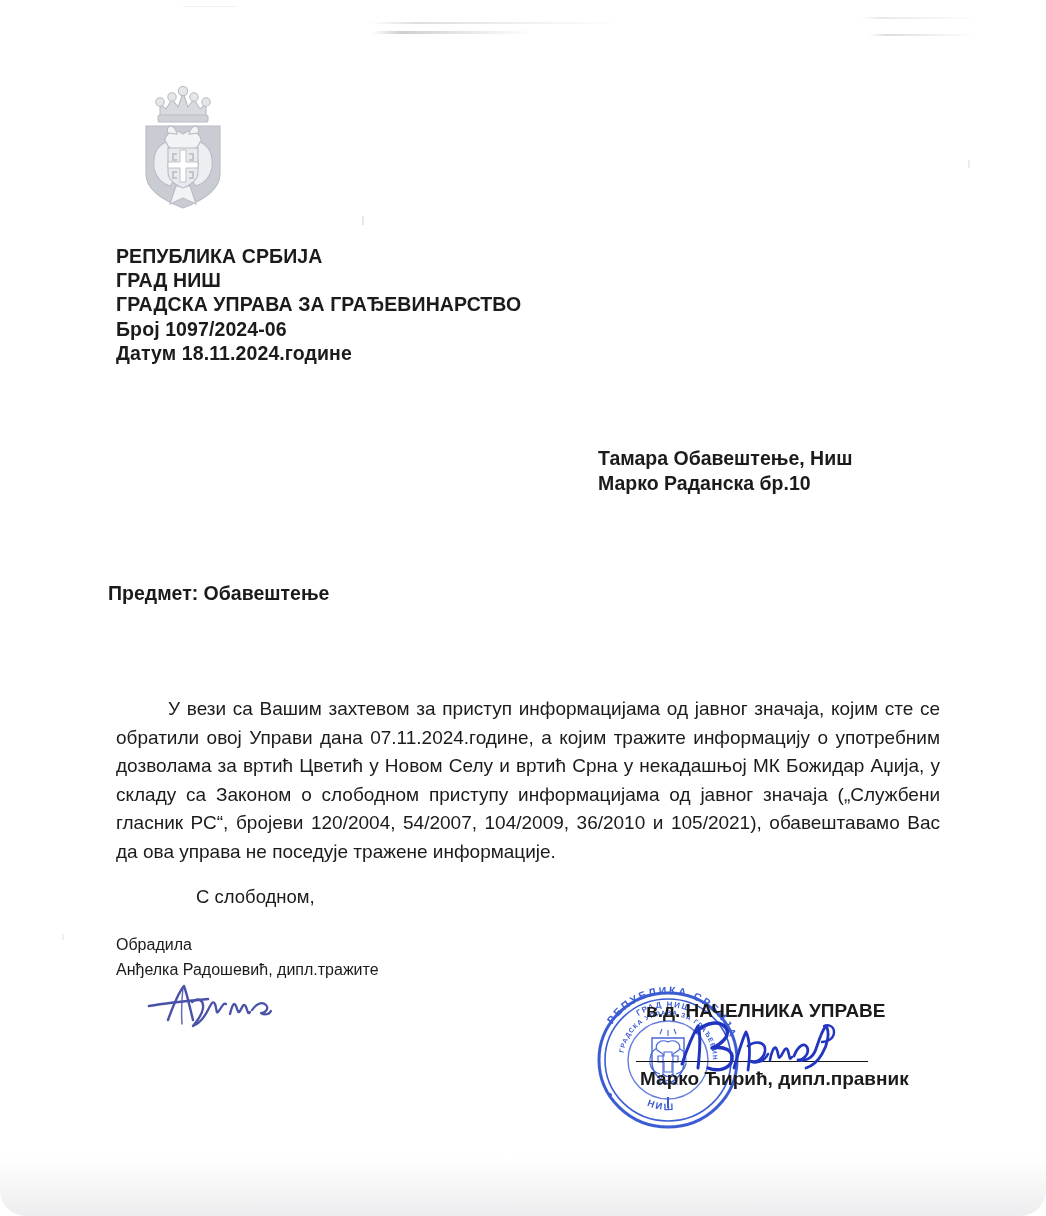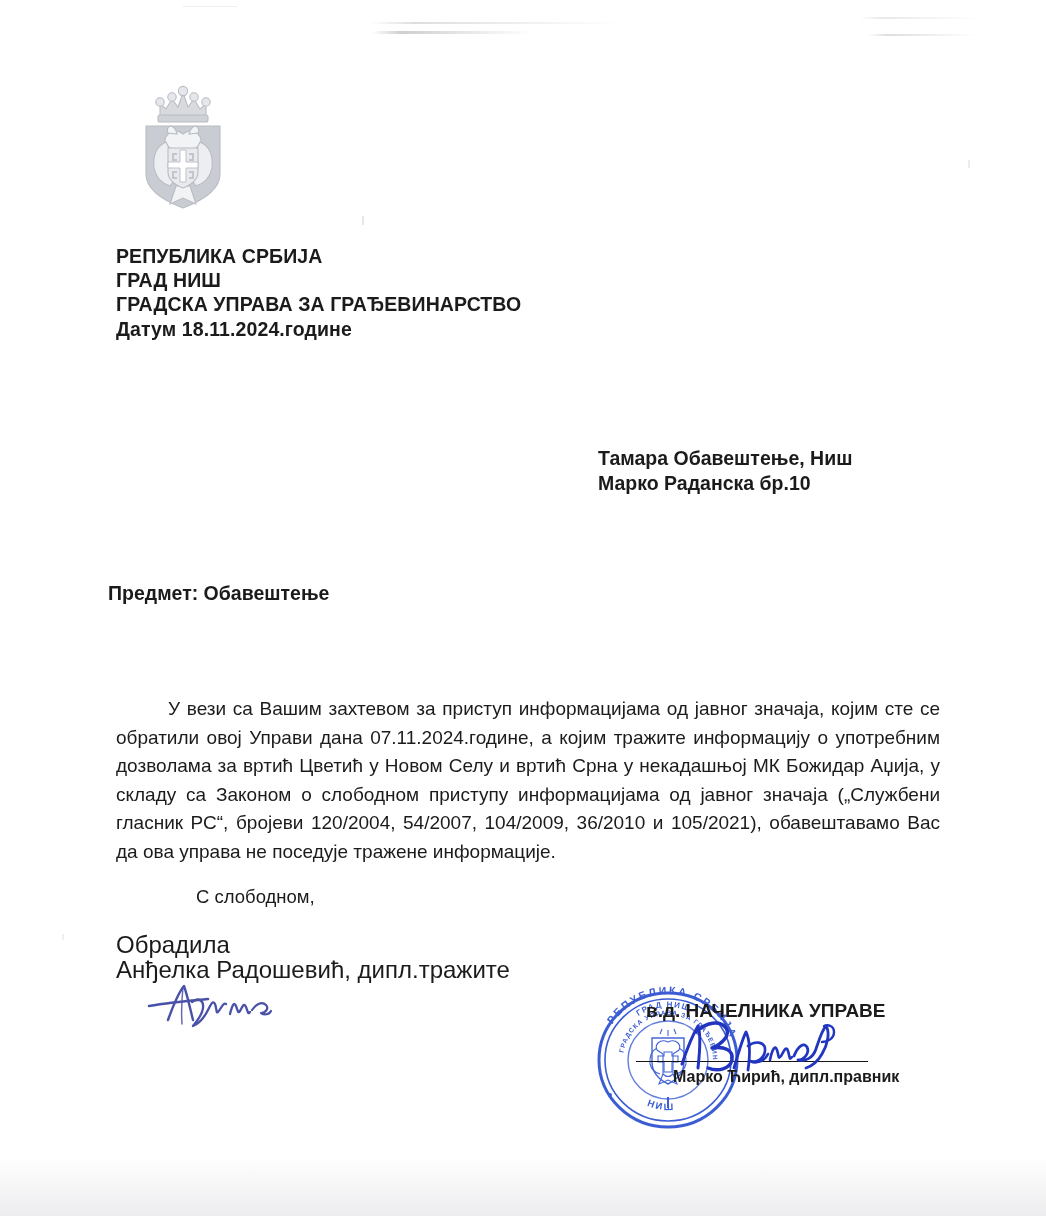--- a/index.html
+++ b/index.html
@@ -10,20 +10,21 @@
   body {
     font-family: "Liberation Sans", sans-serif;
     color: #1b1b1b;
   }
   #page {
     position: relative;
     width: 1046px;
     height: 1216px;
     background: #ffffff;
     overflow: hidden;
+    border-radius: 26px;
   }
 
   
   .scan-smudge {
     position: absolute;
     background: linear-gradient(90deg, rgba(120,120,125,0) 0%, rgba(120,120,125,.55) 18%, rgba(120,120,125,.30) 55%, rgba(120,120,125,0) 100%);
     pointer-events: none;
   }
   .scan-dust {
     position: absolute;
@@ -101,21 +102,21 @@
     top: 886px;
     font-size: 18.5px;
     white-space: nowrap;
   }
 
   
   .preparer {
     position: absolute;
     left: 116px;
     top: 932px;
-    font-size: 24px;
+    font-size: 16px;
     line-height: 25px;
     white-space: nowrap;
   }
   .sig-left {
     position: absolute;
     left: 146px;
     top: 980px;
     width: 150px;
     height: 48px;
   }
@@ -137,24 +138,23 @@
     width: 232px;
     height: 0;
     border-top: 1.6px solid #141414;
     z-index: 4;
   }
   .official-name {
     position: absolute;
     left: 640px;
     top: 1068px;
     font-weight: bold;
-    font-size: 16px;
+    font-size: 19px;
     white-space: nowrap;
     z-index: 4;
-    margin-left: 33px;
   }
   .sig-right {
     position: absolute;
     left: 676px;
     top: 1016px;
     width: 180px;
     height: 62px;
     z-index: 5;
   }
 
@@ -215,20 +215,21 @@
         <path d="M47 52 Q45 44 40 44 Q36 46 38 51 Z" fill="#f2f3f5"></path>
         <path d="M59 52 Q61 44 66 44 Q70 46 68 51 Z" fill="#f2f3f5"></path>
       </g>
     </svg>
   </div>
 
   <div class="letterhead">
     <div>РЕПУБЛИКА СРБИЈА</div>
     <div>ГРАД НИШ</div>
     <div>ГРАДСКА УПРАВА ЗА ГРАЂЕВИНАРСТВО</div>
+    <div>Број 1097/2024-06</div>
     <div>Датум 18.11.2024.године</div>
   </div>
 
   <div class="recipient">
     <div>Тамара Обавештење, Ниш</div>
     <div>Марко Раданска бр.10</div>
   </div>
 
   <div class="subject">Предмет: Обавештење</div>
 

